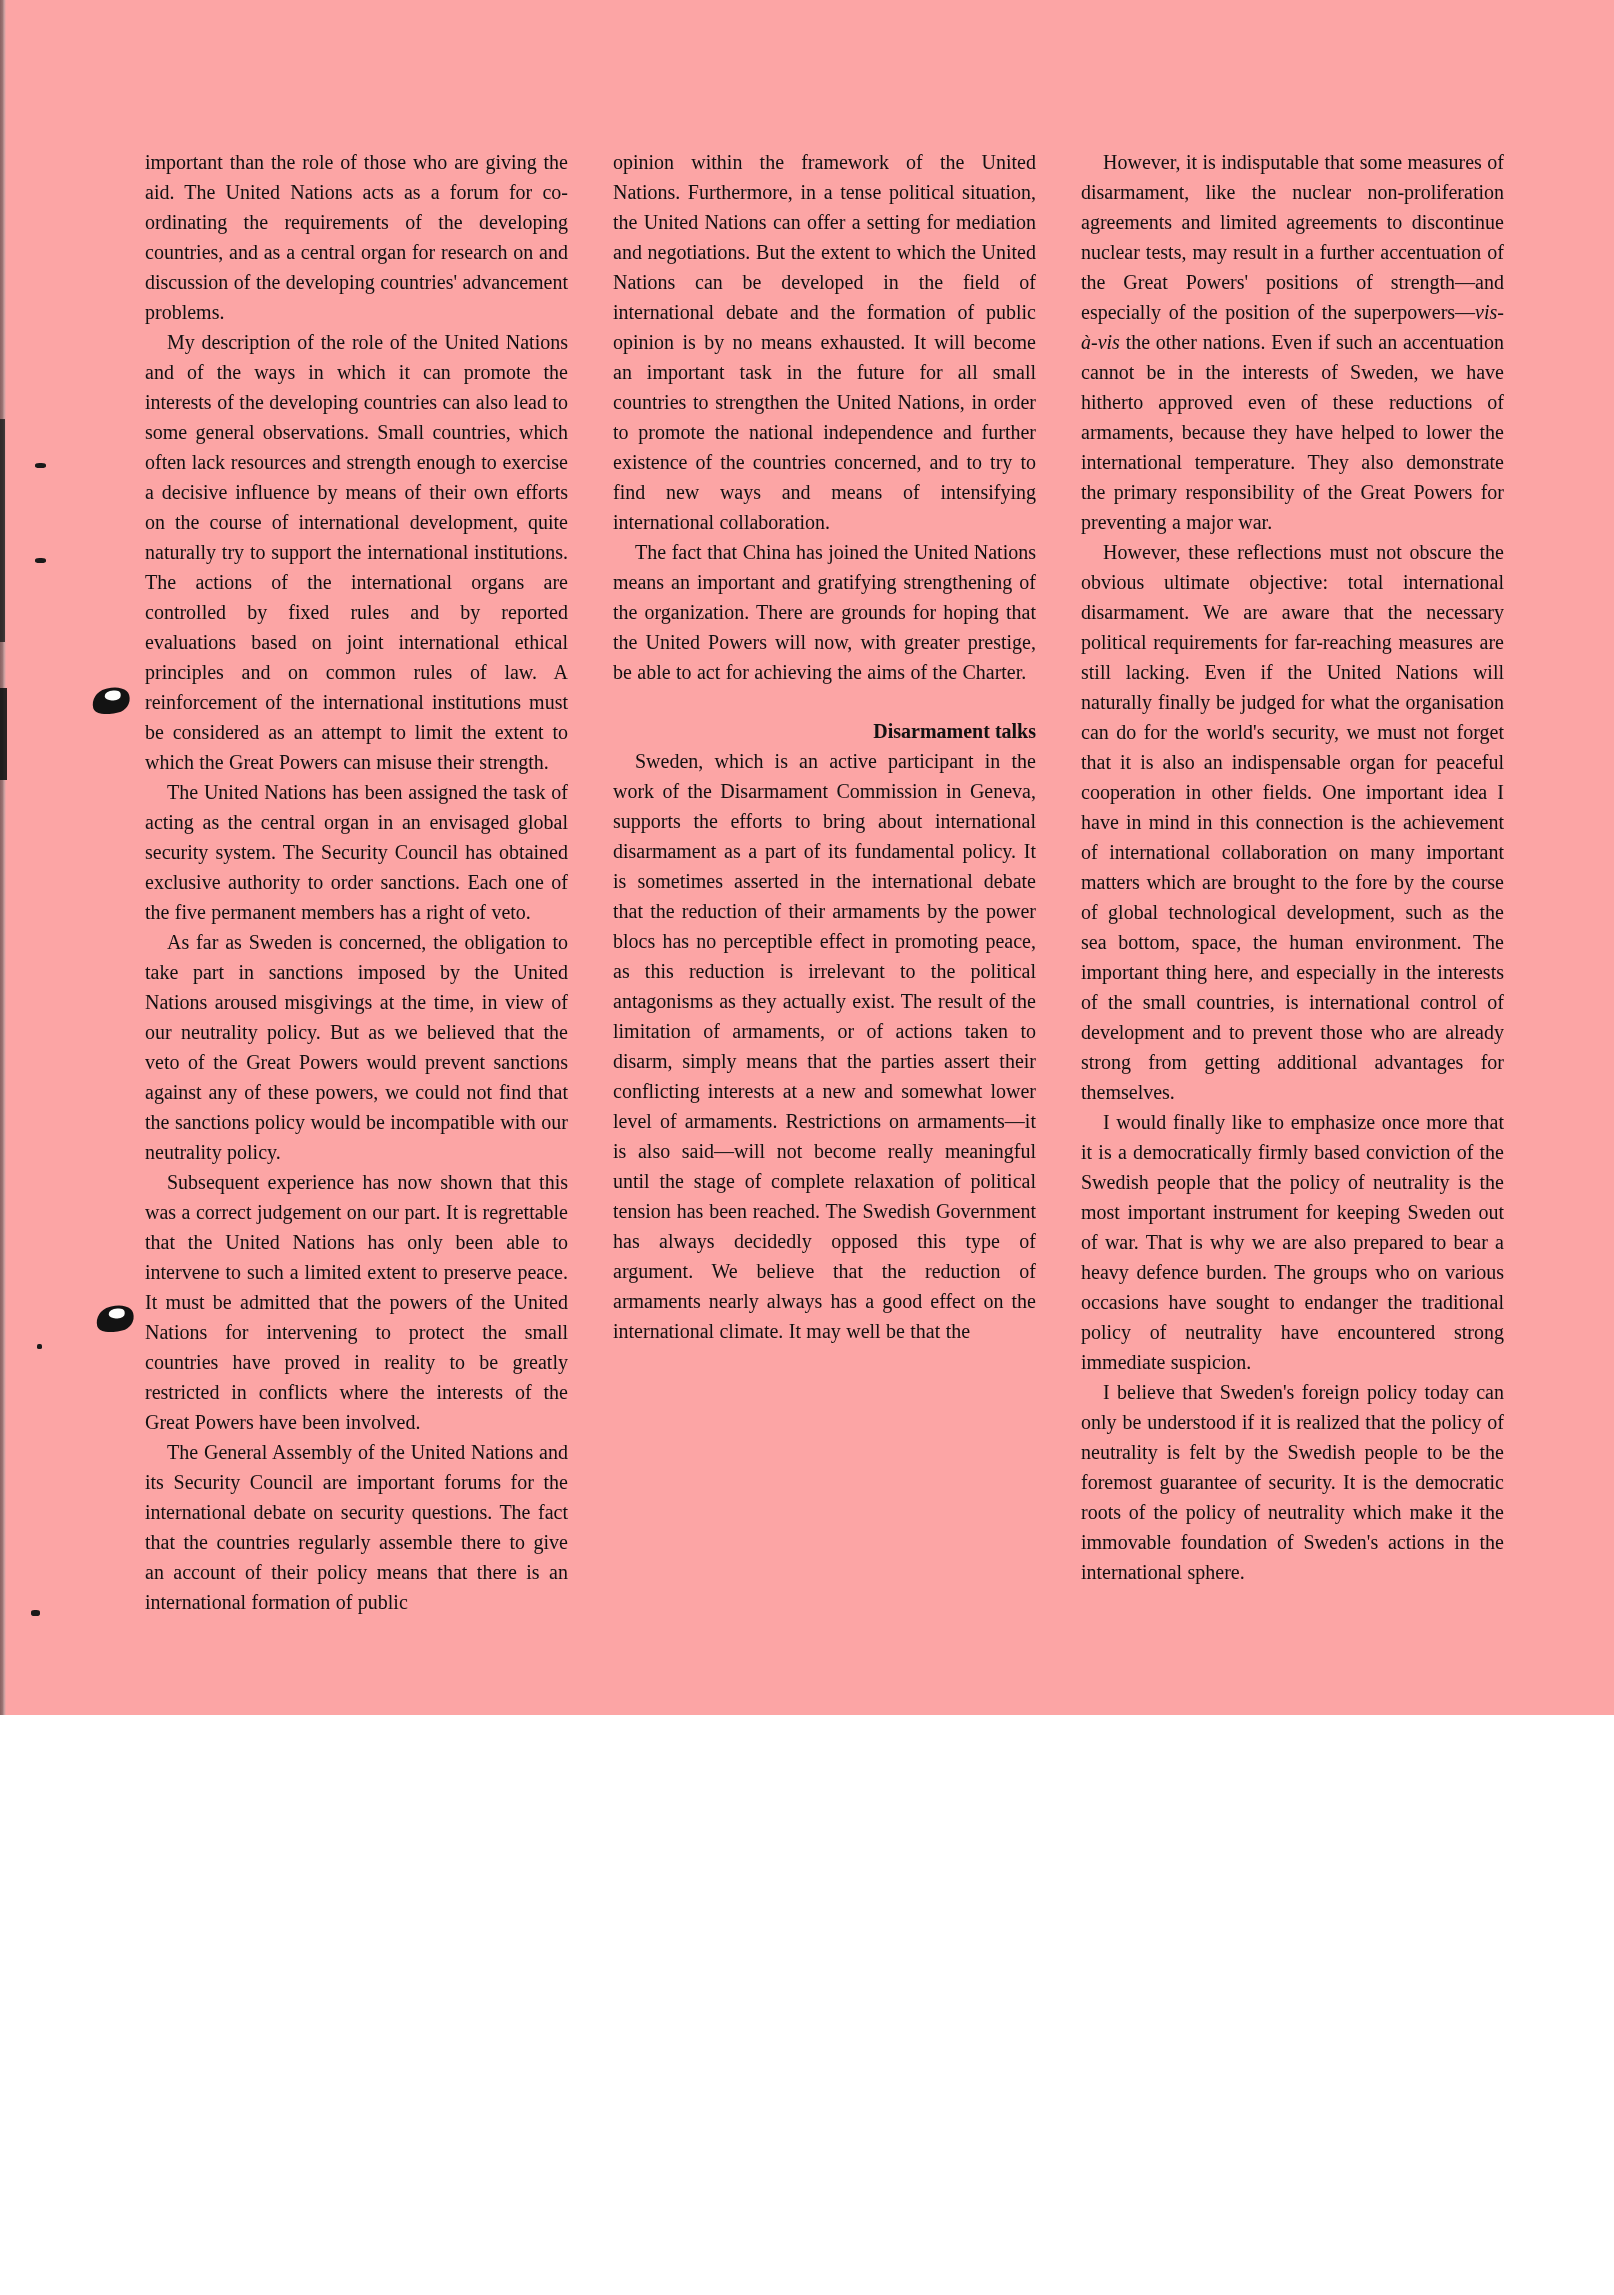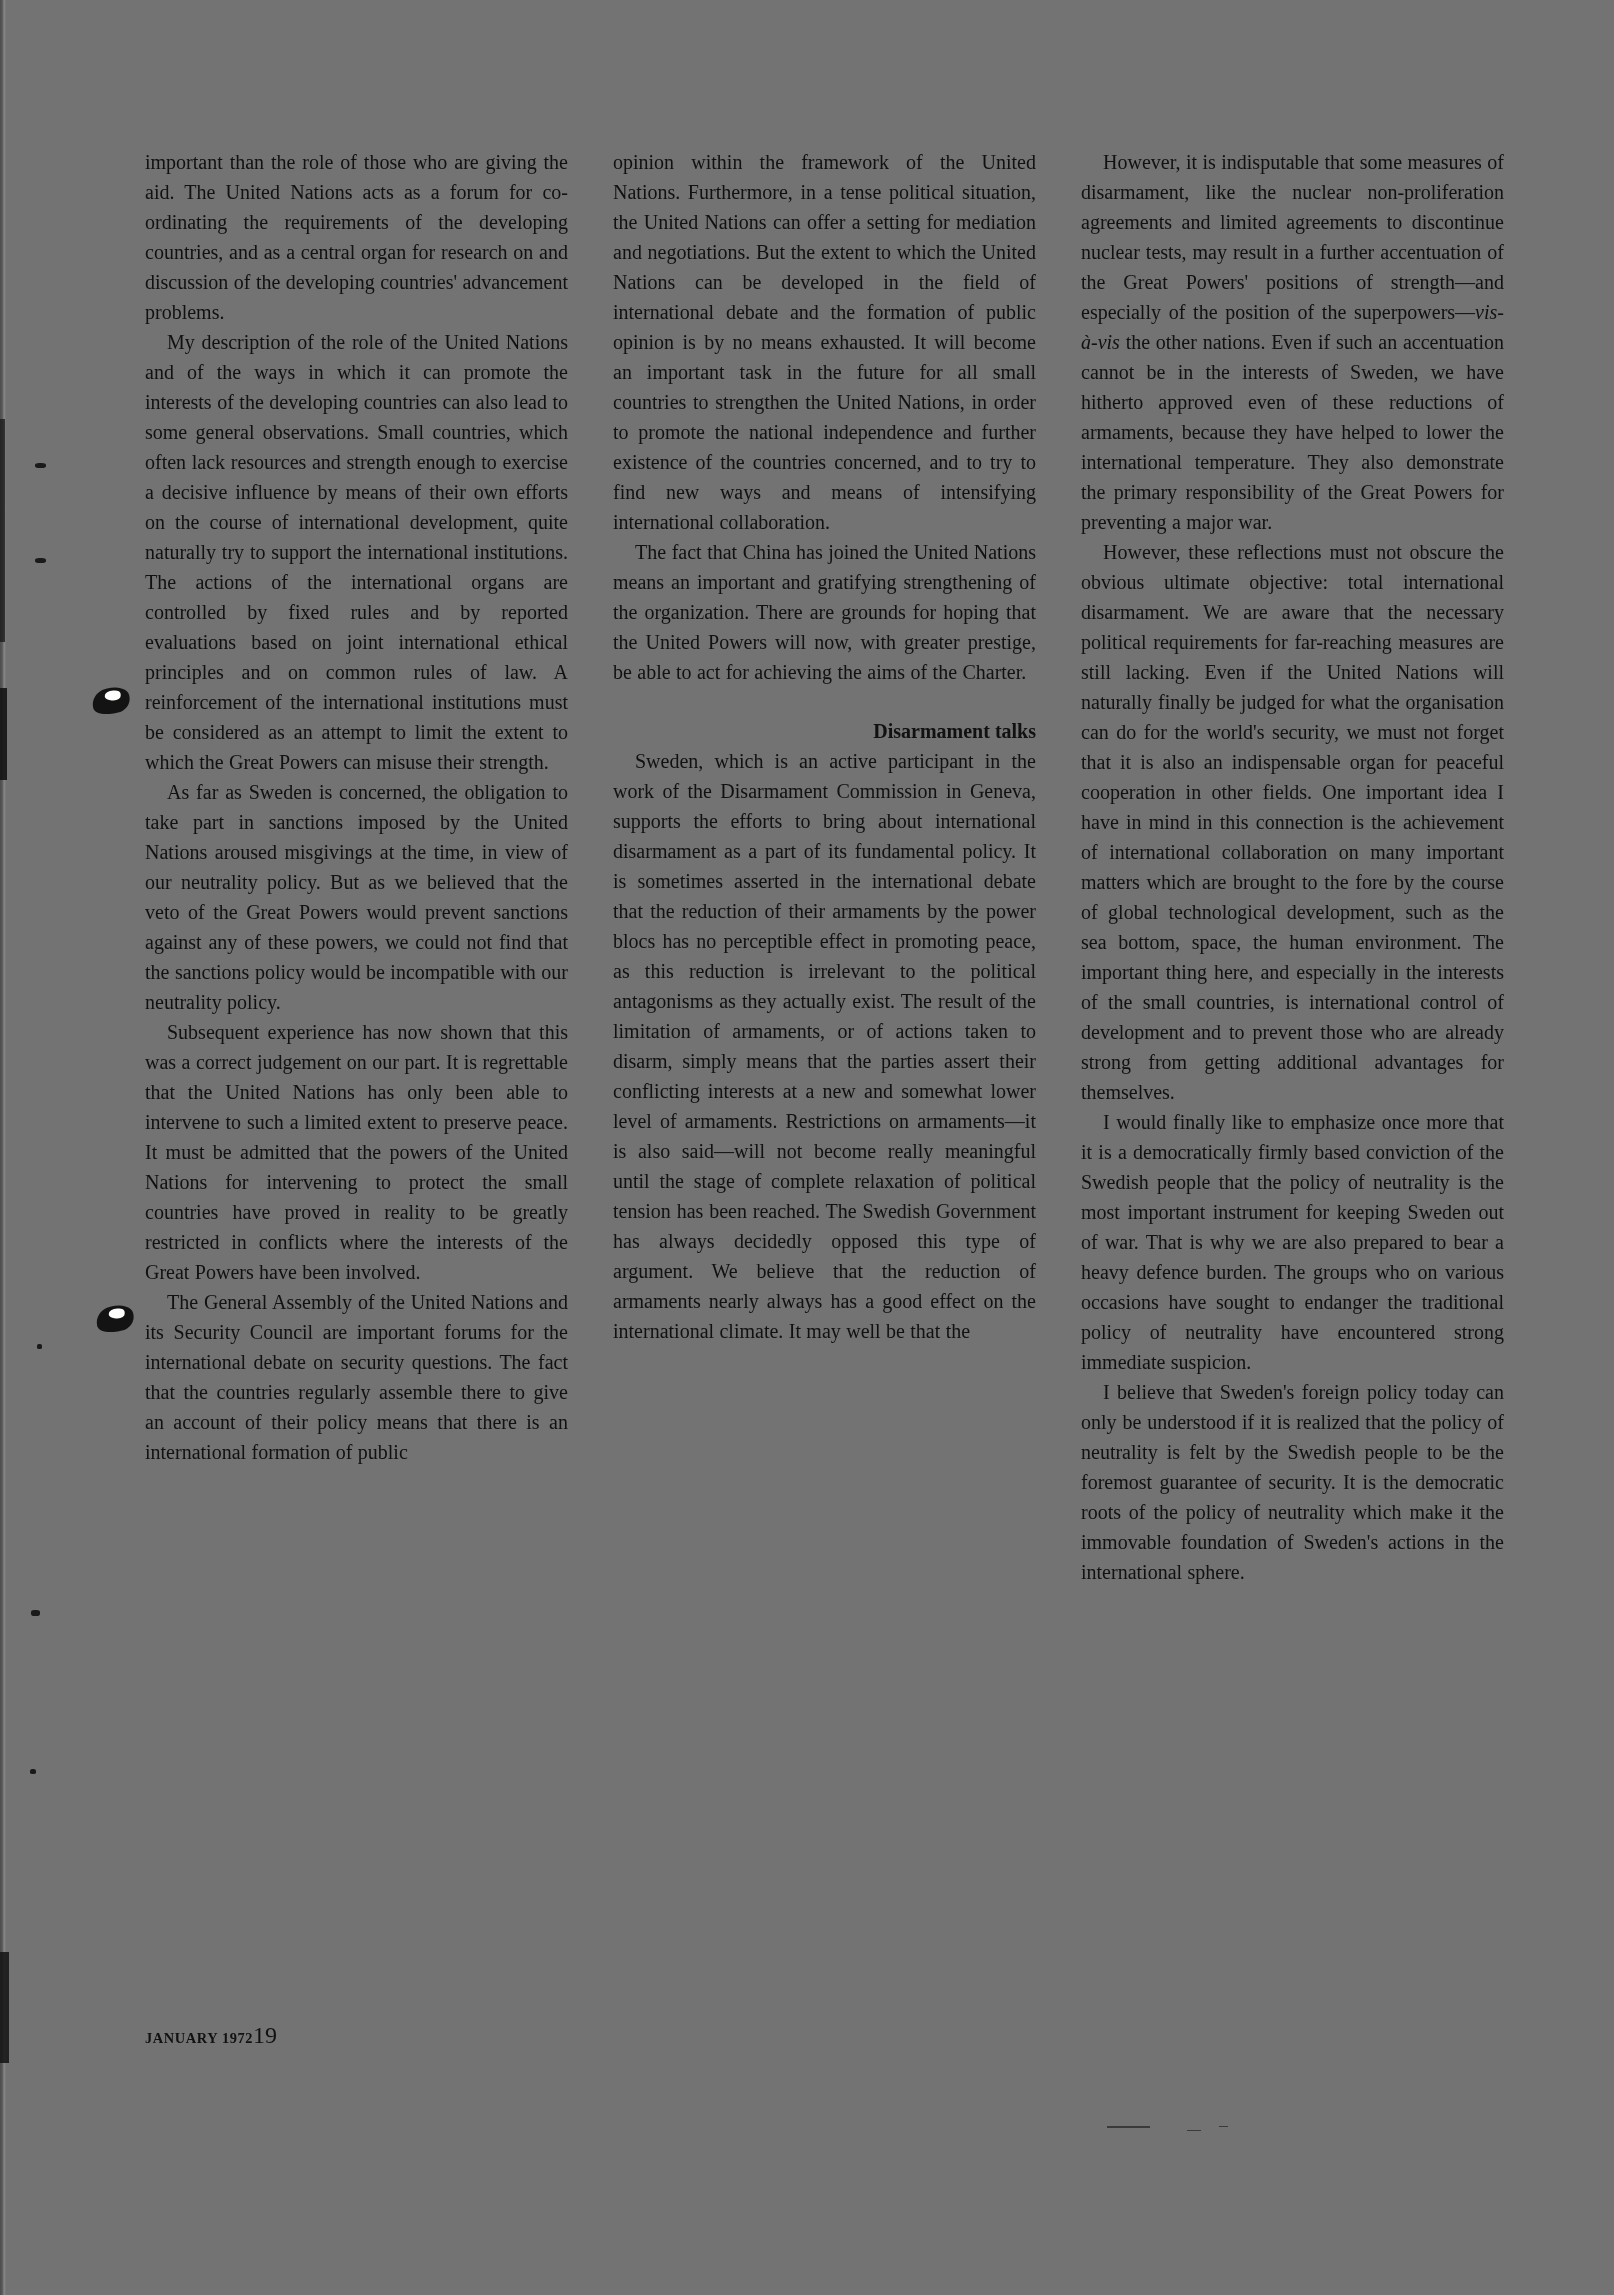--- a/index.html
+++ b/index.html
@@ -3,22 +3,22 @@
 <meta charset="utf-8">
 <style>
   html, body {
     margin: 0;
     padding: 0;
     background: #ffffff;
   }
   .page {
     position: relative;
     width: 1614px;
-    height: 2295px;
-    background: #737373;
+    height: 1715px;
+    background: #fca5a5;
     overflow: hidden;
     font-family: "Liberation Serif", "DejaVu Serif", serif;
     color: #111111;
   }
 
   
   .gutter-strip {
     position: absolute;
     left: 0;
     top: 0;
@@ -154,20 +154,21 @@
 
   <div class="stray-dash" style="left:1107px; top:2126px; width:43px;"></div>
   <div class="stray-dash" style="left:1187px; top:2130px; width:14.4px; height:1.3px;"></div>
   <div class="stray-dash" style="left:1219px; top:2126px; width:9.2px; height:1.3px;"></div>
 
   <div class="columns">
 
     <div class="col">
       <p>important than the role of those who are giving the aid. The United Nations acts as a forum for co-ordinating the requirements of the developing countries, and as a central organ for research on and discussion of the developing countries' advancement problems.</p>
       <p class="indent">My description of the role of the United Nations and of the ways in which it can promote the interests of the developing countries can also lead to some general observations. Small countries, which often lack resources and strength enough to exercise a decisive influence by means of their own efforts on the course of international development, quite naturally try to support the international institutions. The actions of the international organs are controlled by fixed rules and by reported evaluations based on joint international ethical principles and on common rules of law. A reinforcement of the international institutions must be considered as an attempt to limit the extent to which the Great Powers can misuse their strength.</p>
+      <p class="indent">The United Nations has been assigned the task of acting as the central organ in an envisaged global security system. The Security Council has obtained exclusive authority to order sanctions. Each one of the five permanent members has a right of veto.</p>
       <p class="indent">As far as Sweden is concerned, the obligation to take part in sanctions imposed by the United Nations aroused misgivings at the time, in view of our neutrality policy. But as we believed that the veto of the Great Powers would prevent sanctions against any of these powers, we could not find that the sanctions policy would be incompatible with our neutrality policy.</p>
       <p class="indent">Subsequent experience has now shown that this was a correct judgement on our part. It is regrettable that the United Nations has only been able to intervene to such a limited extent to preserve peace. It must be admitted that the powers of the United Nations for intervening to protect the small countries have proved in reality to be greatly restricted in conflicts where the interests of the Great Powers have been involved.</p>
       <p class="indent">The General Assembly of the United Nations and its Security Council are important forums for the international debate on security questions. The fact that the countries regularly assemble there to give an account of their policy means that there is an international formation of public</p>
     </div>
 
     <div class="col">
       <p>opinion within the framework of the United Nations. Furthermore, in a tense political situation, the United Nations can offer a setting for mediation and negotiations. But the extent to which the United Nations can be developed in the field of international debate and the formation of public opinion is by no means exhausted. It will become an important task in the future for all small countries to strengthen the United Nations, in order to promote the national independence and further existence of the countries concerned, and to try to find new ways and means of intensifying international collaboration.</p>
       <p class="indent">The fact that China has joined the United Nations means an important and gratifying strengthening of the organization. There are grounds for hoping that the United Powers will now, with greater prestige, be able to act for achieving the aims of the Charter.</p>
       <h2 class="sec-head">Disarmament talks</h2>
       <p class="indent">Sweden, which is an active participant in the work of the Disarmament Commission in Geneva, supports the efforts to bring about international disarmament as a part of its fundamental policy. It is sometimes asserted in the international debate that the reduction of their armaments by the power blocs has no perceptible effect in promoting peace, as this reduction is irrelevant to the political antagonisms as they actually exist. The result of the limitation of armaments, or of actions taken to disarm, simply means that the parties assert their conflicting interests at a new and somewhat lower level of armaments. Restrictions on armaments—it is also said—will not become really meaningful until the stage of complete relaxation of political tension has been reached. The Swedish Government has always decidedly opposed this type of argument. We believe that the reduction of armaments nearly always has a good effect on the international climate. It may well be that the</p>

